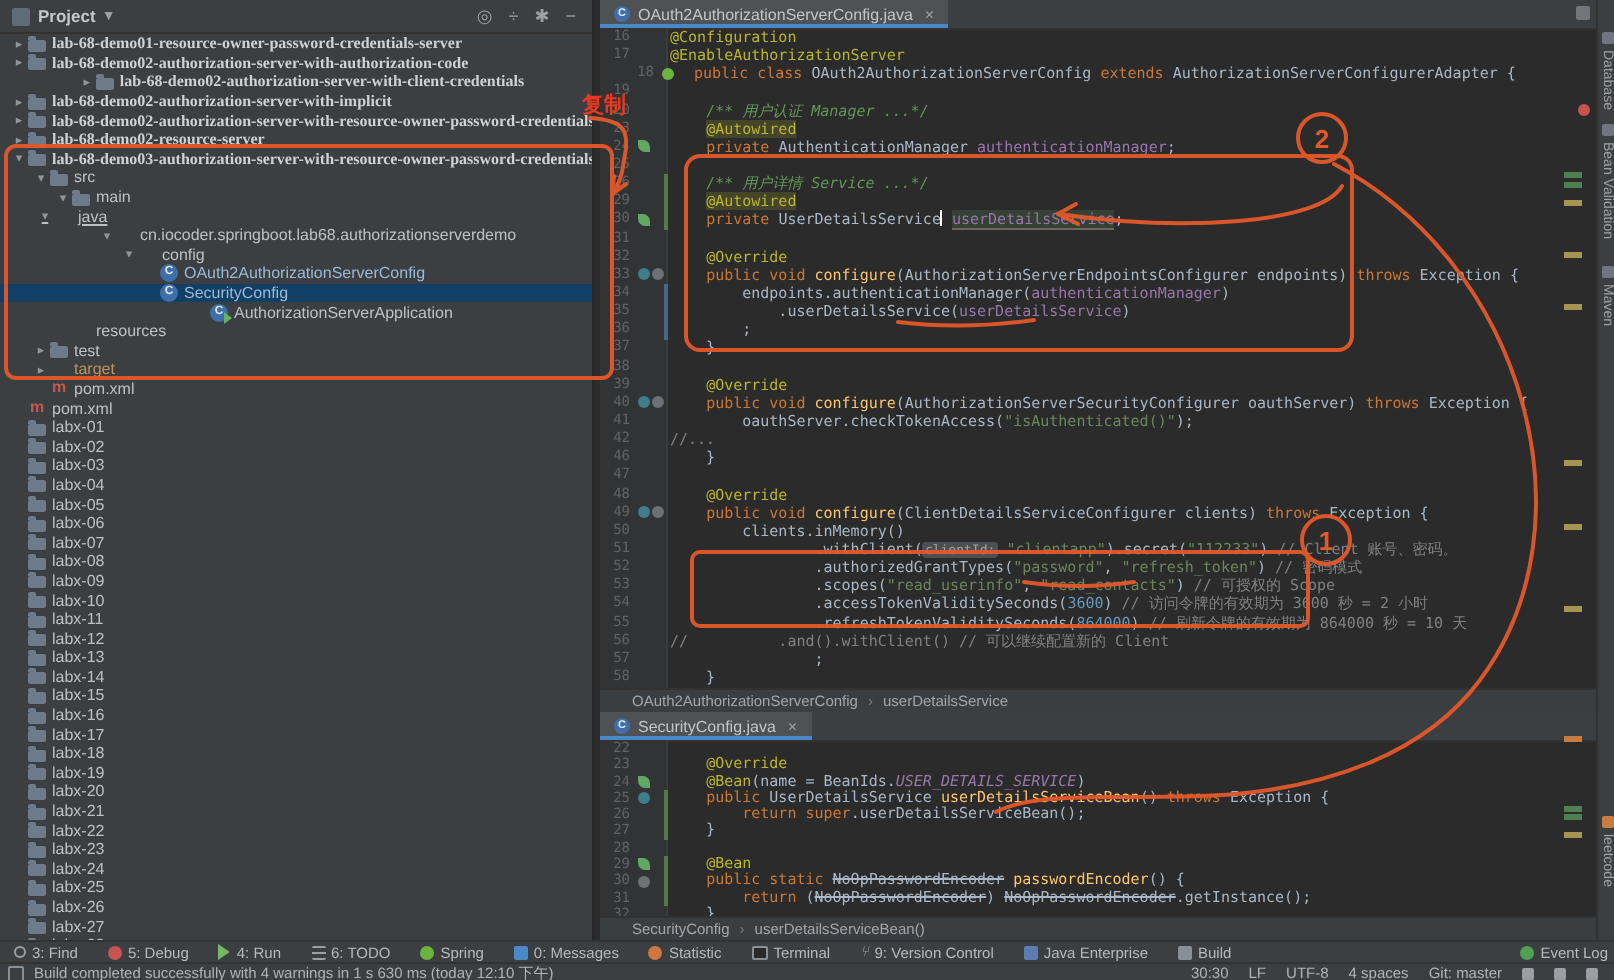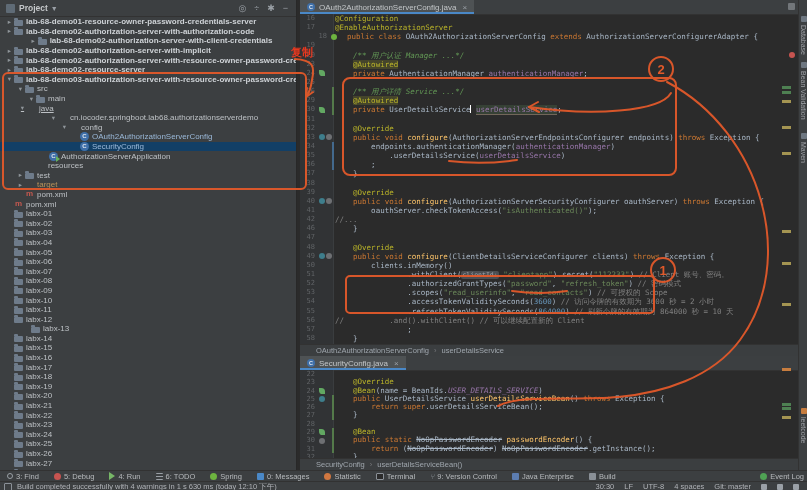--- a/index.html
+++ b/index.html
@@ -9,21 +9,21 @@
   #project-panel{left:0;top:0;width:296px;height:470px;background:#3c3f41;border-right:1px solid #282828;}
   #panel-header{left:0;top:0;width:296px;height:16px;background:#3c3f41;border-bottom:1px solid #323232;
     display:flex;align-items:center;font-size:8.5px;color:#bbbbbb;}
   .ph-ico{width:9px;height:9px;background:#5f6b76;border-radius:1px;margin:0 4px 0 6px;}
   #panel-title{font-weight:bold;color:#c5c8ca;}
   .chev{color:#9aa0a6;font-size:7px;margin-left:3px;}
   #header-actions{margin-left:auto;display:flex;gap:8px;margin-right:8px;color:#9aa0a6;font-size:9px;}
   #header-actions span{cursor:default;line-height:9px;}
   #tree{left:0;top:17px;width:296px;height:453px;overflow:hidden;}
   .trow{display:flex;align-items:center;height:9.6px;font-size:8px;color:#bdc1c5;white-space:nowrap;}
-  .trow.b .tlabel{font-weight:bold;color:#ced2d6;}
+  .trow.b .tlabel{font-weight:bold;color:#ced2d6;font-family:Liberation Serif, serif;}
   .trow.sel{background:#123f66;}
   .trow.exc .tlabel{color:#b9935a;}
   .tlabel.cls{color:#9ab8d8;}
   .tarrow{width:9px;flex:none;color:#8f959a;font-size:6.5px;text-align:center;}
   .t-ico{width:9px;height:8px;flex:none;margin-right:3px;position:relative;}
   .t-ico.fold::before{content:'';position:absolute;left:0;top:2px;width:9px;height:6px;background:#6e7b8a;border-radius:1px;}
   .t-ico.fold::after{content:'';position:absolute;left:0;top:0;width:4px;height:2px;background:#6e7b8a;border-radius:1px 1px 0 0;}
   .t-ico.pkg::before,.t-ico.pkg::after{background:#ad9368;}
   .t-ico.srcf::before,.t-ico.srcf::after{background:#587eaa;}
   .t-ico.resf::before,.t-ico.resf::after{background:#7b7f5a;}
@@ -182,21 +182,21 @@
     <div class="trow" style="padding-left: 71px;">
       <span class="tarrow"></span>
       <span class="t-ico clsc">C</span>
       <span class="tlabel cls">OAuth2AuthorizationServerConfig</span>
     </div>
     <div class="trow sel" style="padding-left: 71px;">
       <span class="tarrow"></span>
       <span class="t-ico clsc">C</span>
       <span class="tlabel cls">SecurityConfig</span>
     </div>
-    <div class="trow" style="padding-left: 40px;">
+    <div class="trow" style="padding-left: 96px;">
       <span class="tarrow"></span>
       <span class="t-ico bootc">C</span>
       <span class="tlabel">AuthorizationServerApplication</span>
     </div>
     <div class="trow" style="padding-left: 27px;">
       <span class="tarrow"></span>
       <span class="t-ico resf"></span>
       <span class="tlabel">resources</span>
     </div>
     <div class="trow" style="padding-left: 16px;">
@@ -272,21 +272,21 @@
     <div class="trow" style="padding-left: 5px;">
       <span class="tarrow"></span>
       <span class="t-ico fold"></span>
       <span class="tlabel">labx-11</span>
     </div>
     <div class="trow" style="padding-left: 5px;">
       <span class="tarrow"></span>
       <span class="t-ico fold"></span>
       <span class="tlabel">labx-12</span>
     </div>
-    <div class="trow" style="padding-left: 22px;">
+    <div class="trow" style="padding-left: 5px;">
       <span class="tarrow"></span>
       <span class="t-ico fold"></span>
       <span class="tlabel">labx-13</span>
     </div>
     <div class="trow" style="padding-left: 5px;">
       <span class="tarrow"></span>
       <span class="t-ico fold"></span>
       <span class="tlabel">labx-14</span>
     </div>
     <div class="trow" style="padding-left: 5px;">

